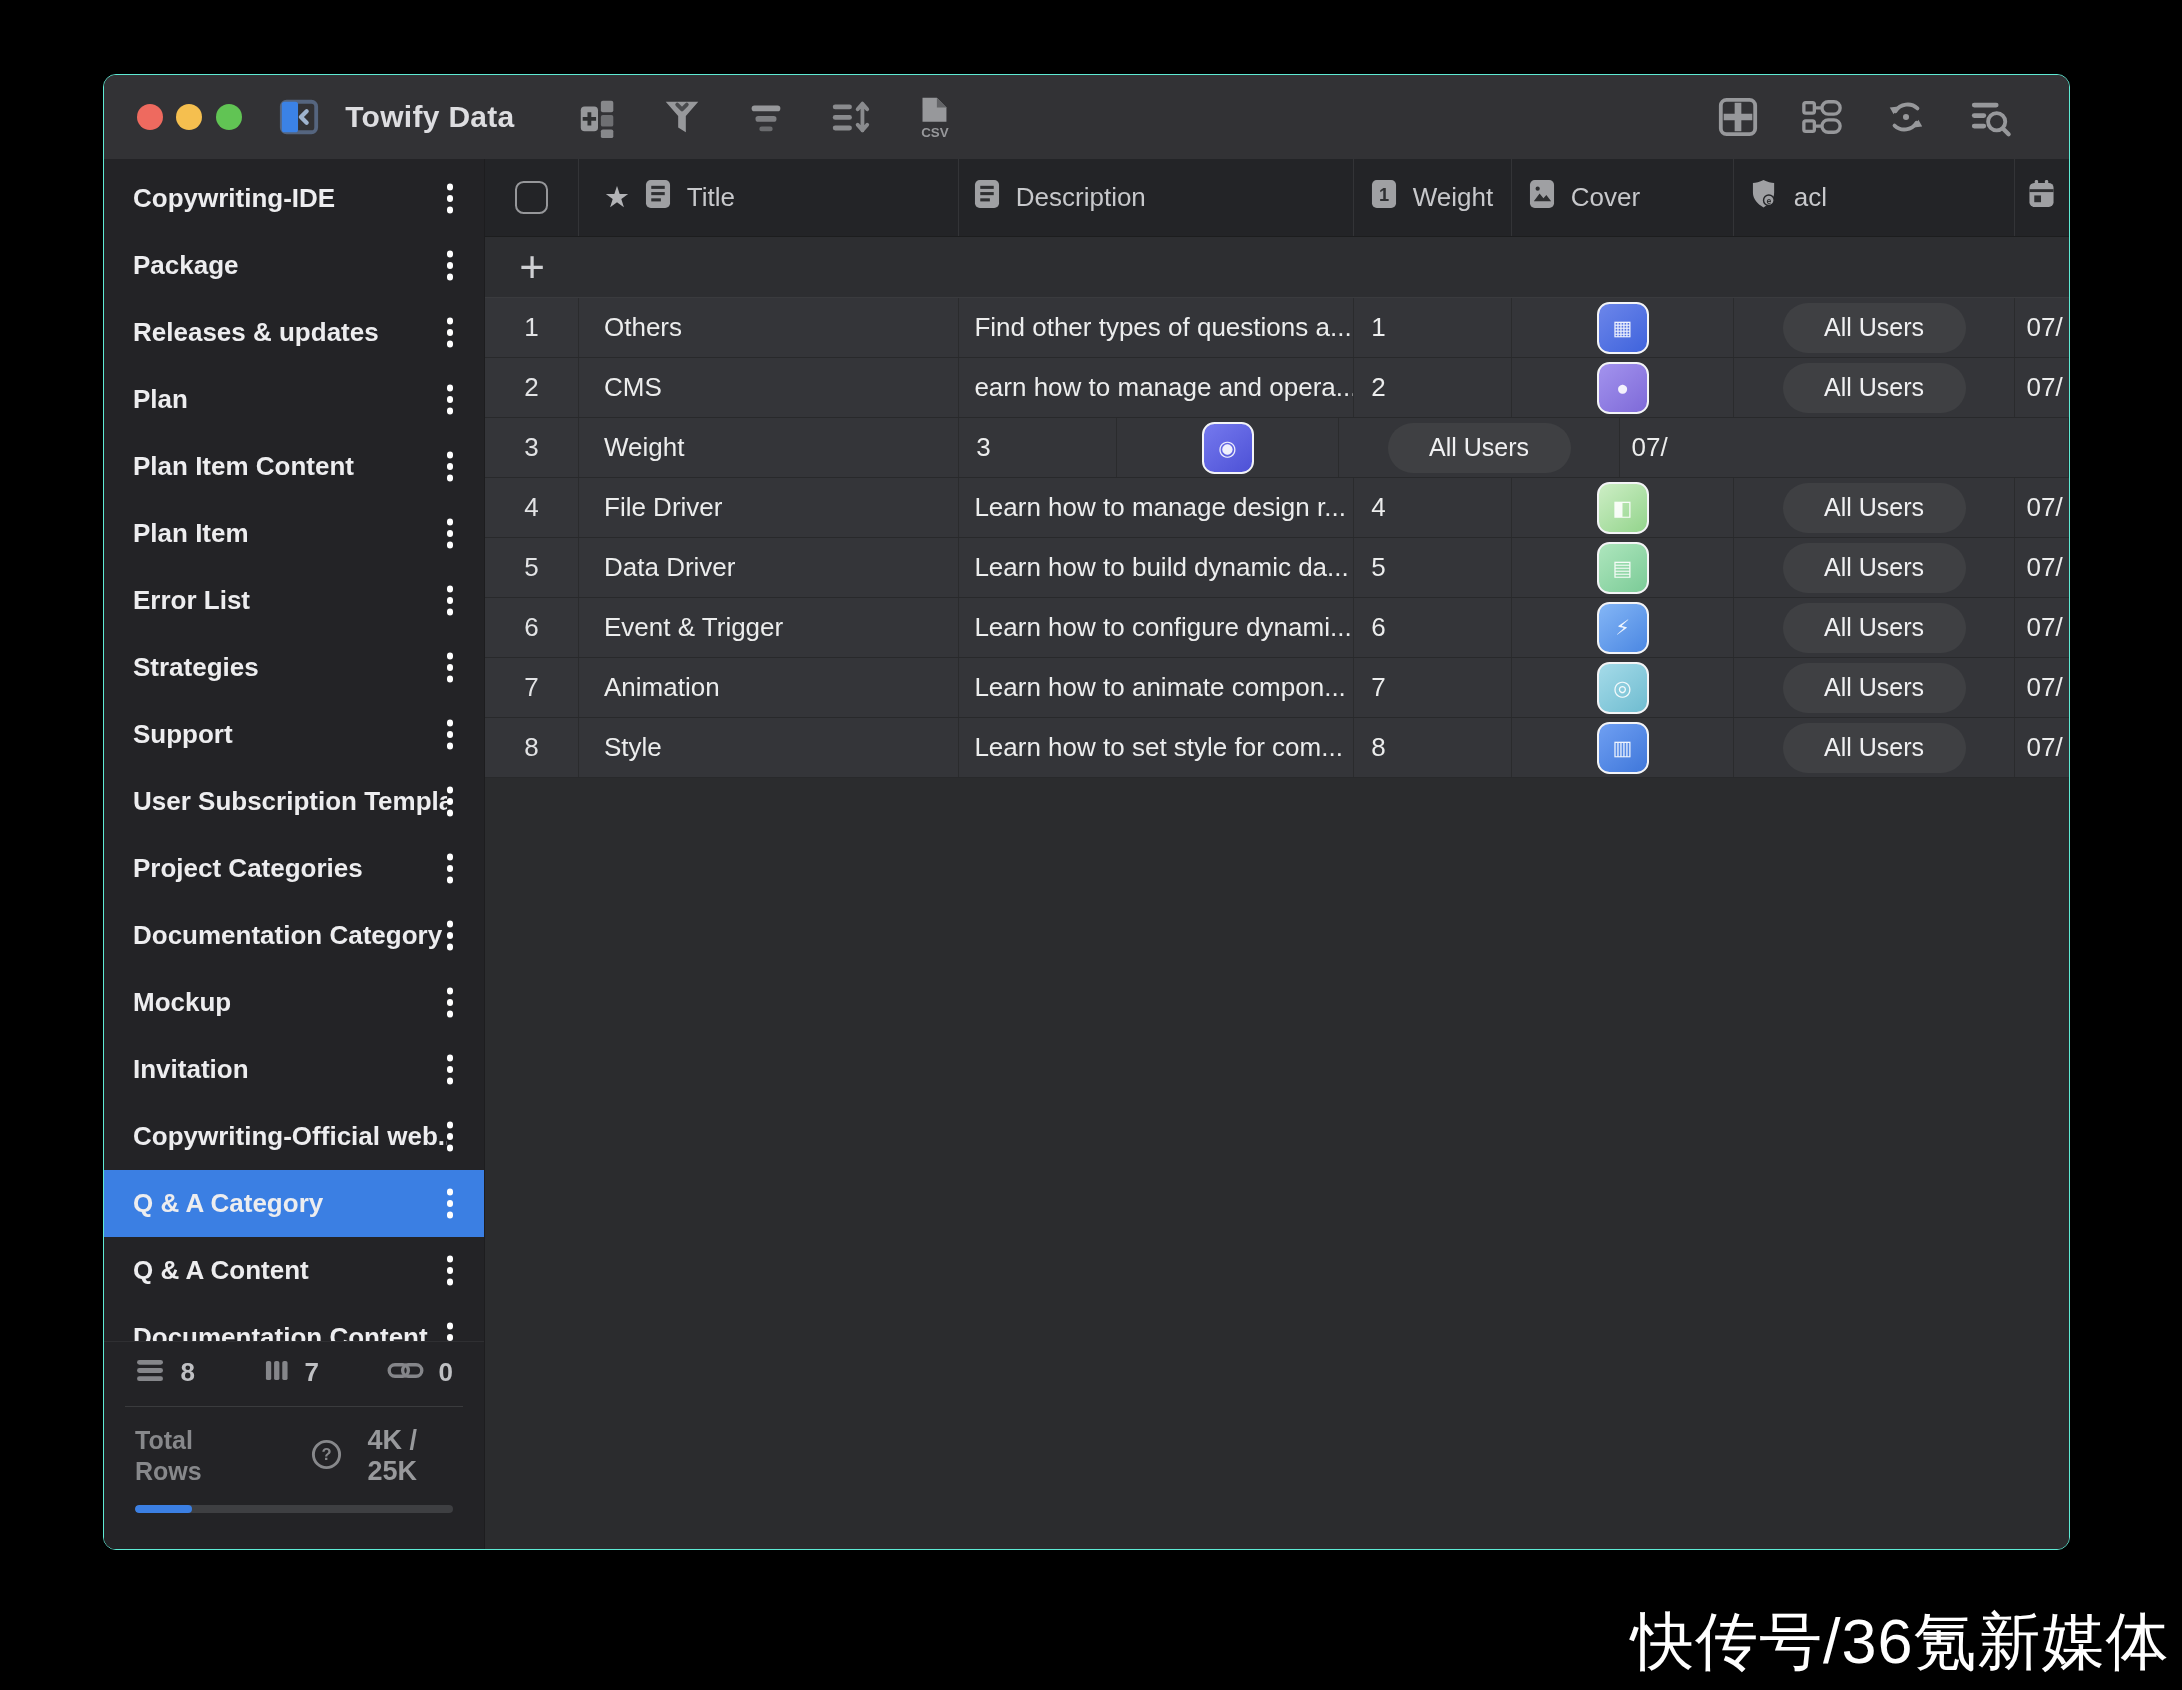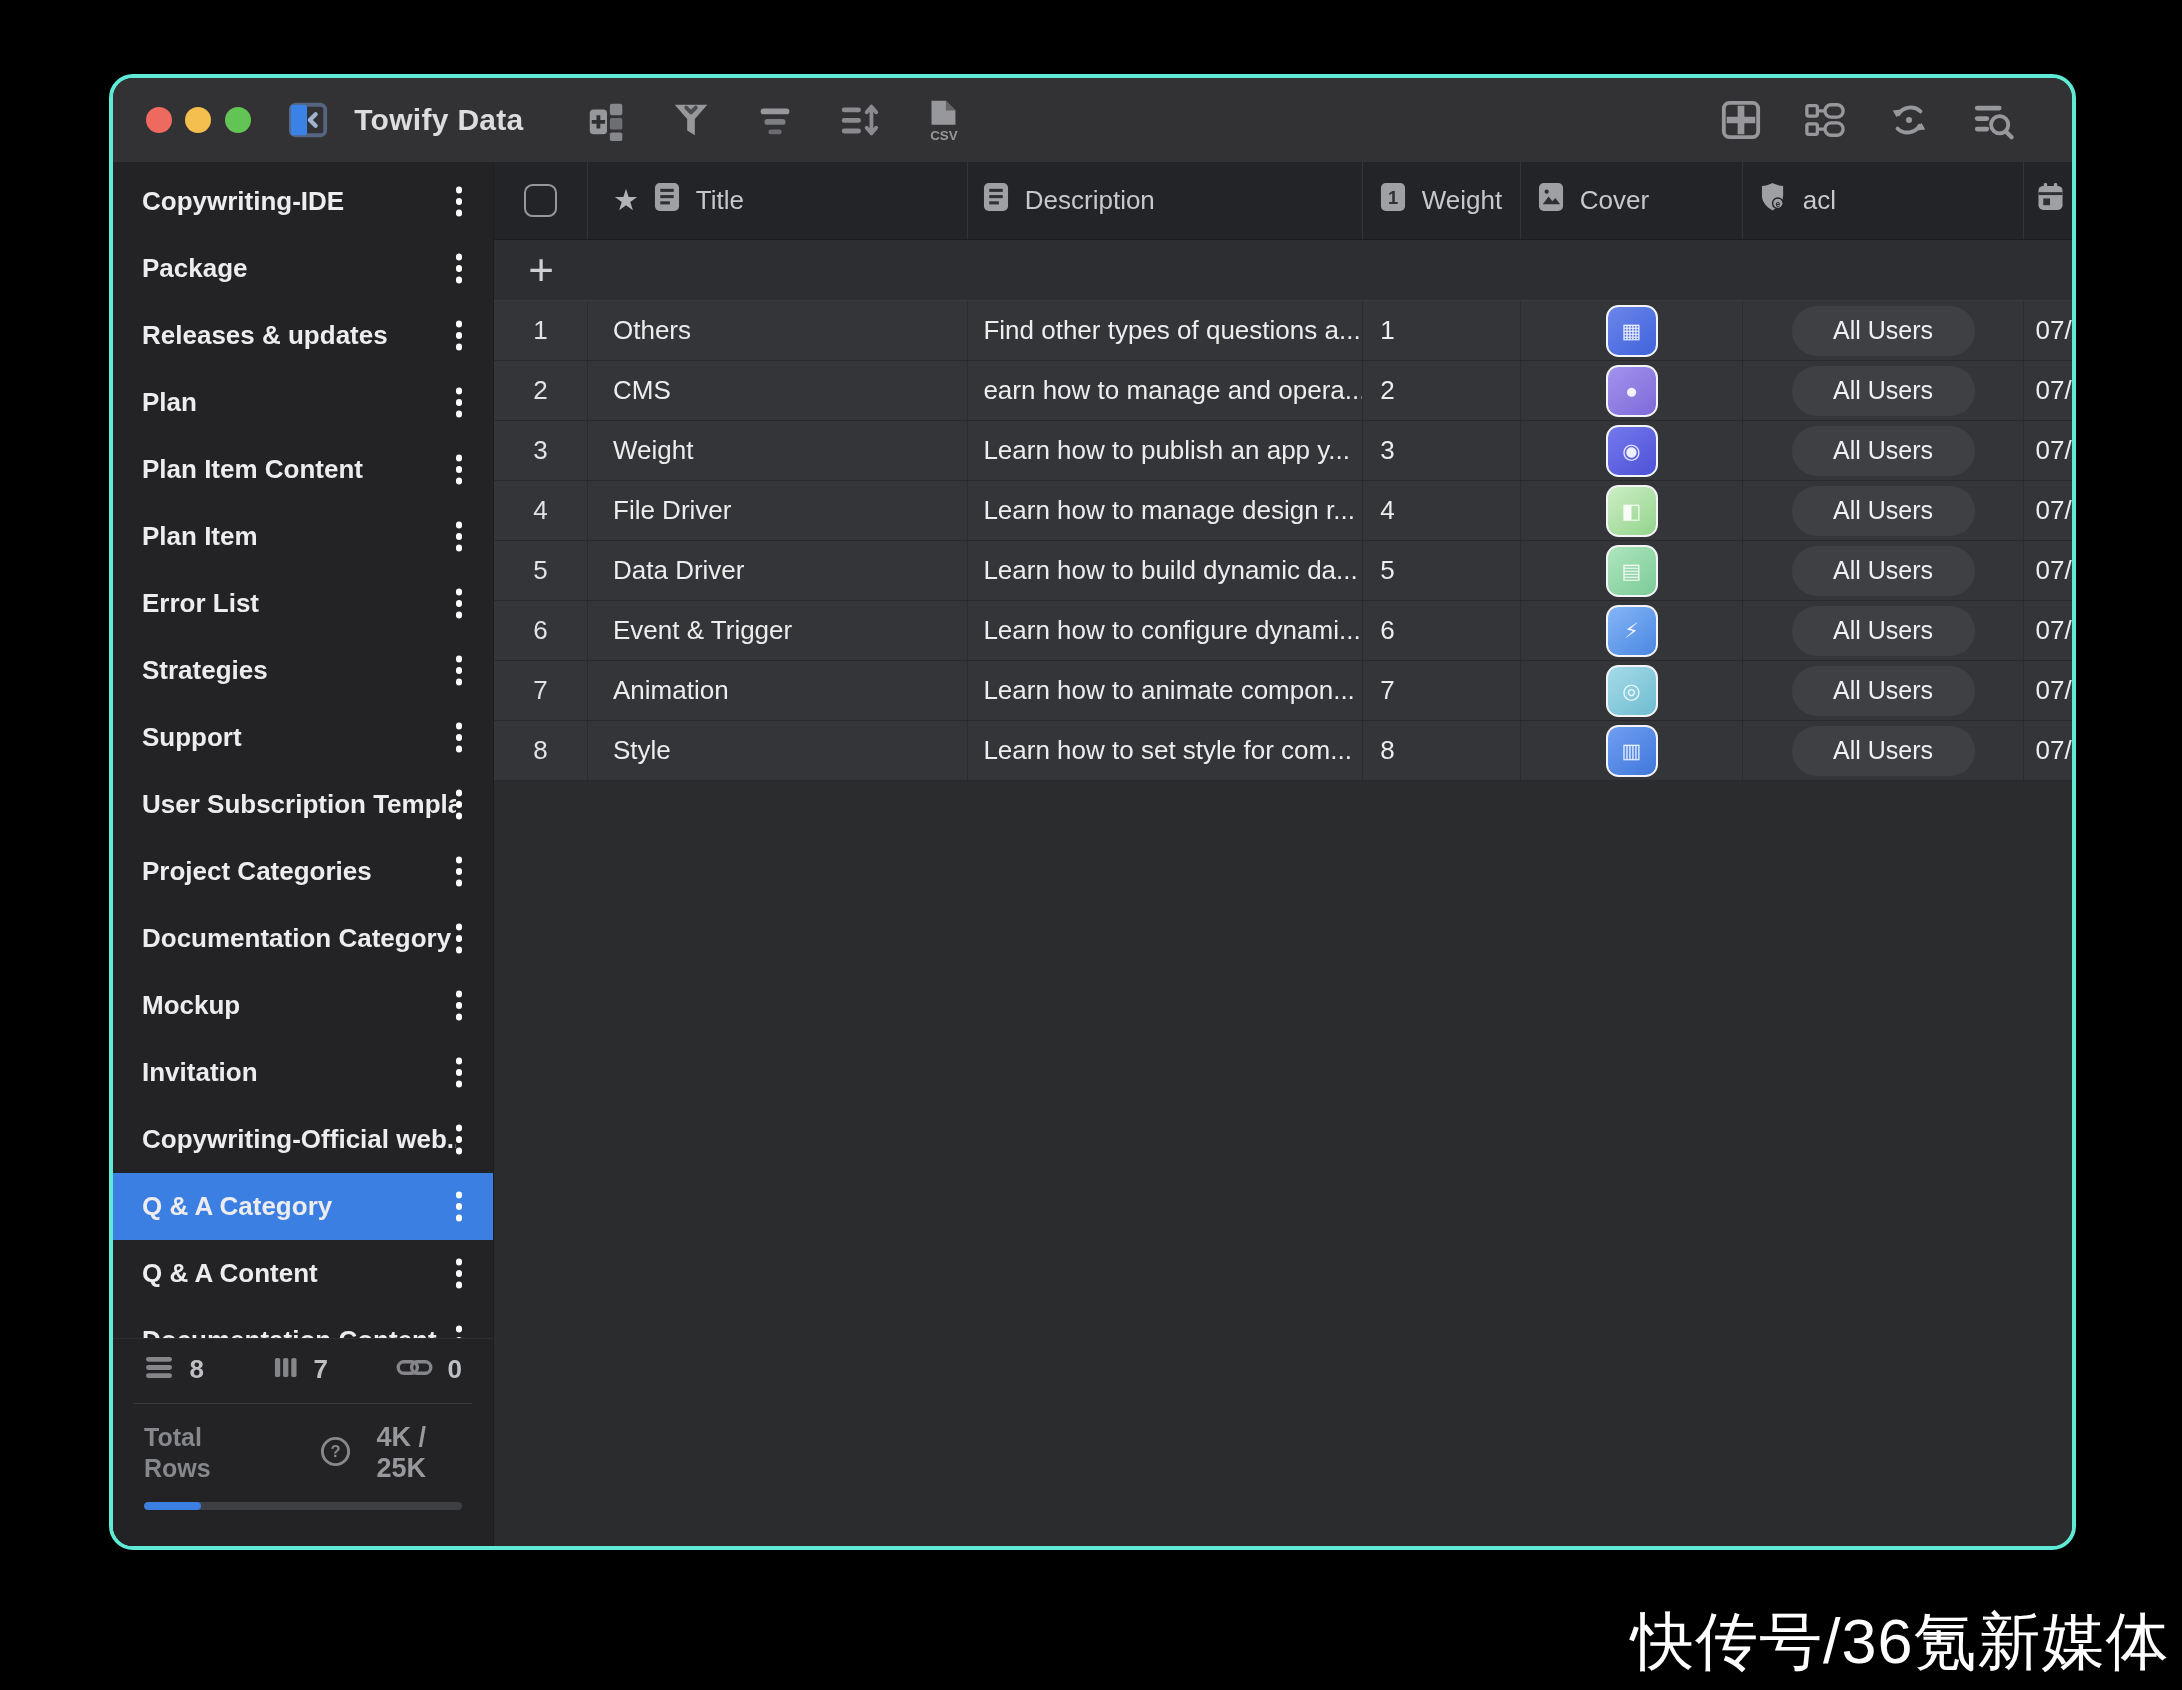--- a/index.html
+++ b/index.html
@@ -4,25 +4,25 @@
 <style>
   * { box-sizing: border-box; margin: 0; padding: 0; }
   html,body { width: 2183px; height: 1691px; }
   body {
     background: #000;
     position: relative;
     font-family: "Liberation Sans", "DejaVu Sans", sans-serif;
     overflow: hidden;
   }
   .window {
-    position: absolute; left: 109px; top: 74px;
+    position: absolute; left: 103px; top: 74px;
     width: 1967px; height: 1476px;
     background: #2e2f31;
-    border: 4px solid #5eead4;
-    border-radius: 24px;
+    border: 1px solid #5eead4;
+    border-radius: 13px;
     overflow: hidden;
     display: flex; flex-direction: column;
     box-shadow: 0 9.6px 58px rgba(0,0,0,.7);
   }
   
   .titlebar { flex: 0 0 84px; background: #323235; display: flex; align-items: center; padding-left: 33px; }
   .light { width: 26px; height: 26px; border-radius: 50%; margin-right: 13.4px; }
   .app-icon { margin-left: 23px; display: flex; align-items: center; }
   .win-title { font-size: 30px; font-weight: 700; color: #dddde0; margin-left: 25px; letter-spacing: 0.3px; white-space: nowrap; }
   .tb-left { display: flex; gap: 38px; margin-left: 60px; }
@@ -404,21 +404,20 @@
       <span class="cover-thumb" style="background: linear-gradient(140deg, rgb(163, 147, 238), rgb(126, 106, 216));">●</span>
     </div>
     <div class="cell c-acl">
       <span class="acl-pill">All Users</span>
     </div>
     <div class="cell c-date">07/</div>
   </div>
           <div class="trow">
     <div class="cell c-num">3</div>
     <div class="cell c-title">Weight</div>
-    <div class="cell c-desc">Learn how to publish an app y...</div>
     <div class="cell c-weight">3</div>
     <div class="cell c-cover">
       <span class="cover-thumb" style="background: linear-gradient(140deg, rgb(117, 121, 238), rgb(77, 81, 214));">◉</span>
     </div>
     <div class="cell c-acl">
       <span class="acl-pill">All Users</span>
     </div>
     <div class="cell c-date">07/</div>
   </div>
           <div class="trow">

